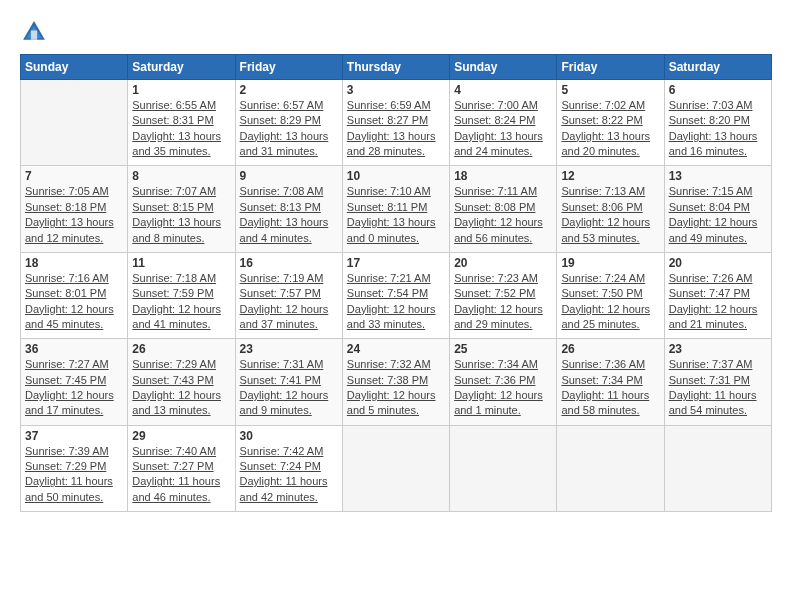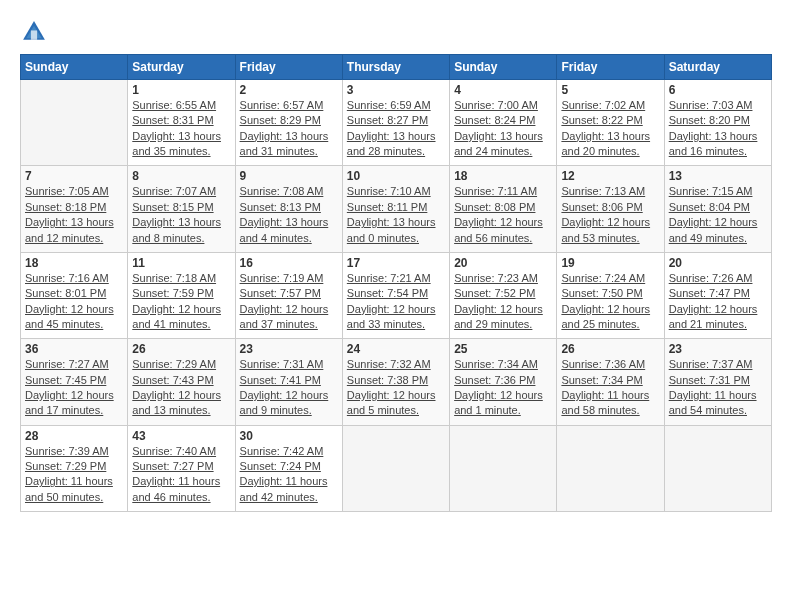--- a/index.html
+++ b/index.html
@@ -359,29 +359,29 @@
         <div class="day-num">23</div>
         <div class="day-info">
           Sunrise: 7:37 AM<br>
           Sunset: 7:31 PM<br>
           Daylight: 11 hours and 54 minutes.
         </div>
       </td>
         </tr>
         <tr>
           <td>
-        <div class="day-num">28</div>
+        <div class="day-num">37</div>
         <div class="day-info">
           Sunrise: 7:39 AM<br>
           Sunset: 7:29 PM<br>
           Daylight: 11 hours and 50 minutes.
         </div>
       </td>
           <td>
-        <div class="day-num">43</div>
+        <div class="day-num">29</div>
         <div class="day-info">
           Sunrise: 7:40 AM<br>
           Sunset: 7:27 PM<br>
           Daylight: 11 hours and 46 minutes.
         </div>
       </td>
           <td>
         <div class="day-num">30</div>
         <div class="day-info">
           Sunrise: 7:42 AM<br>

